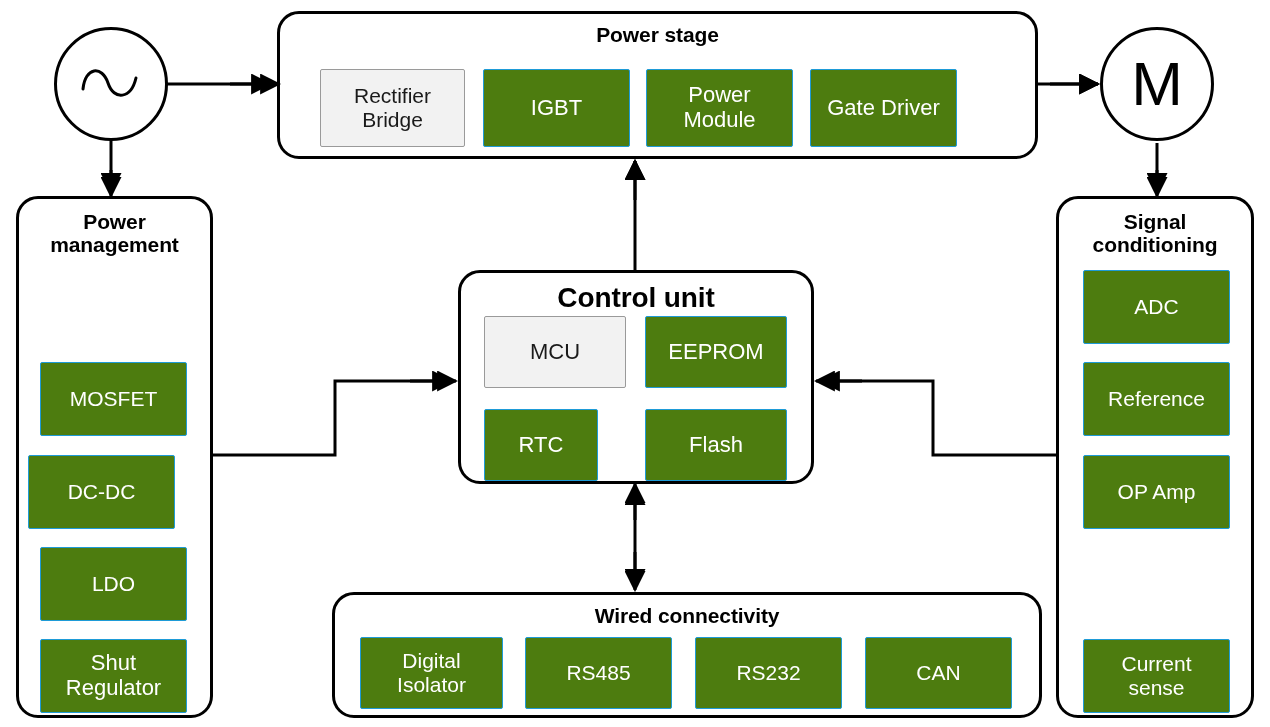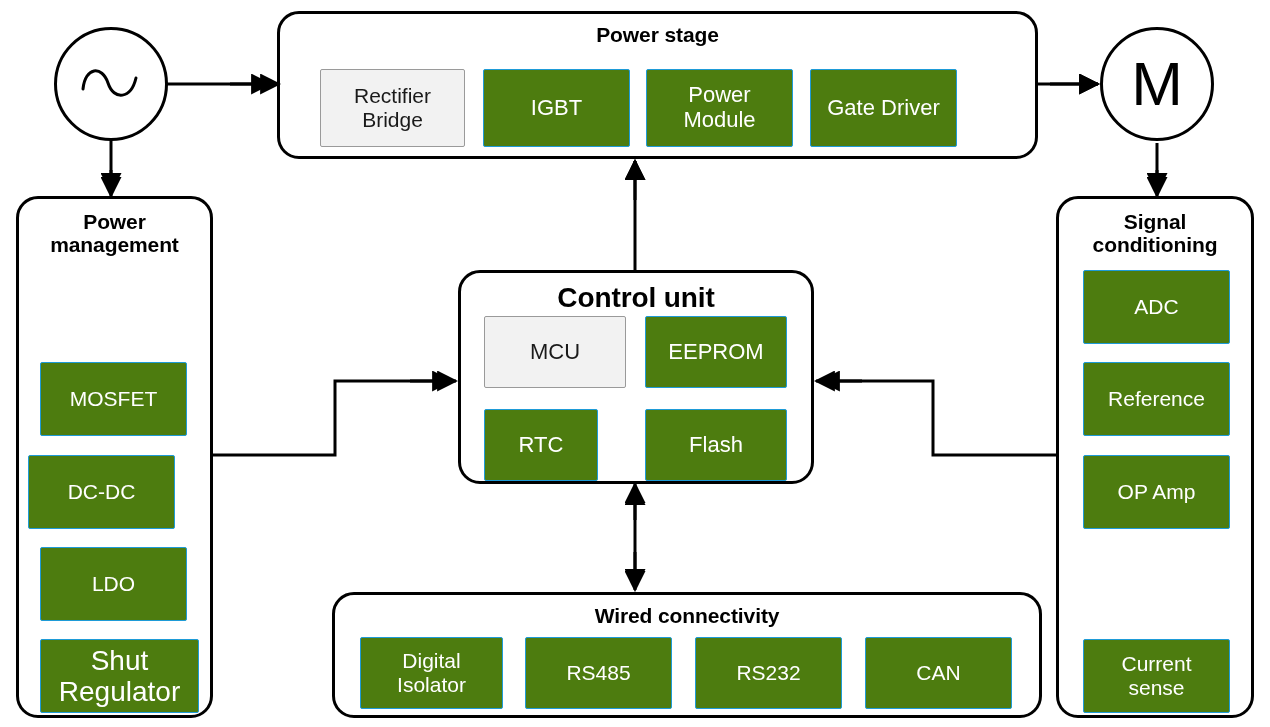--- a/index.html
+++ b/index.html
@@ -186,21 +186,21 @@
     </div>
 
     <div class="blk blue" style="left:9px; top:256px; width:147px; height:74px; font-size:21px;">
       <span>DC-DC</span>
     </div>
 
     <div class="blk blue" style="left:21px; top:348px; width:147px; height:74px; font-size:21px;">
       <span>LDO</span>
     </div>
 
-    <div class="blk blue" style="left:21px; top:440px; width:159px; height:74px; font-size:28px;">
+    <div class="blk blue" style="left:21px; top:440px; width:147px; height:74px; font-size:22px;">
       <span>
         <span>Shut</span><br>
         <span>Regulator</span>
       </span>
     </div>
   </div>
 
   <div class="panel" style="left:458px; top:270px; width:356px; height:214px;">
     <div class="panel-title" style="top:10px; font-size:28px;">Control unit</div>
 

